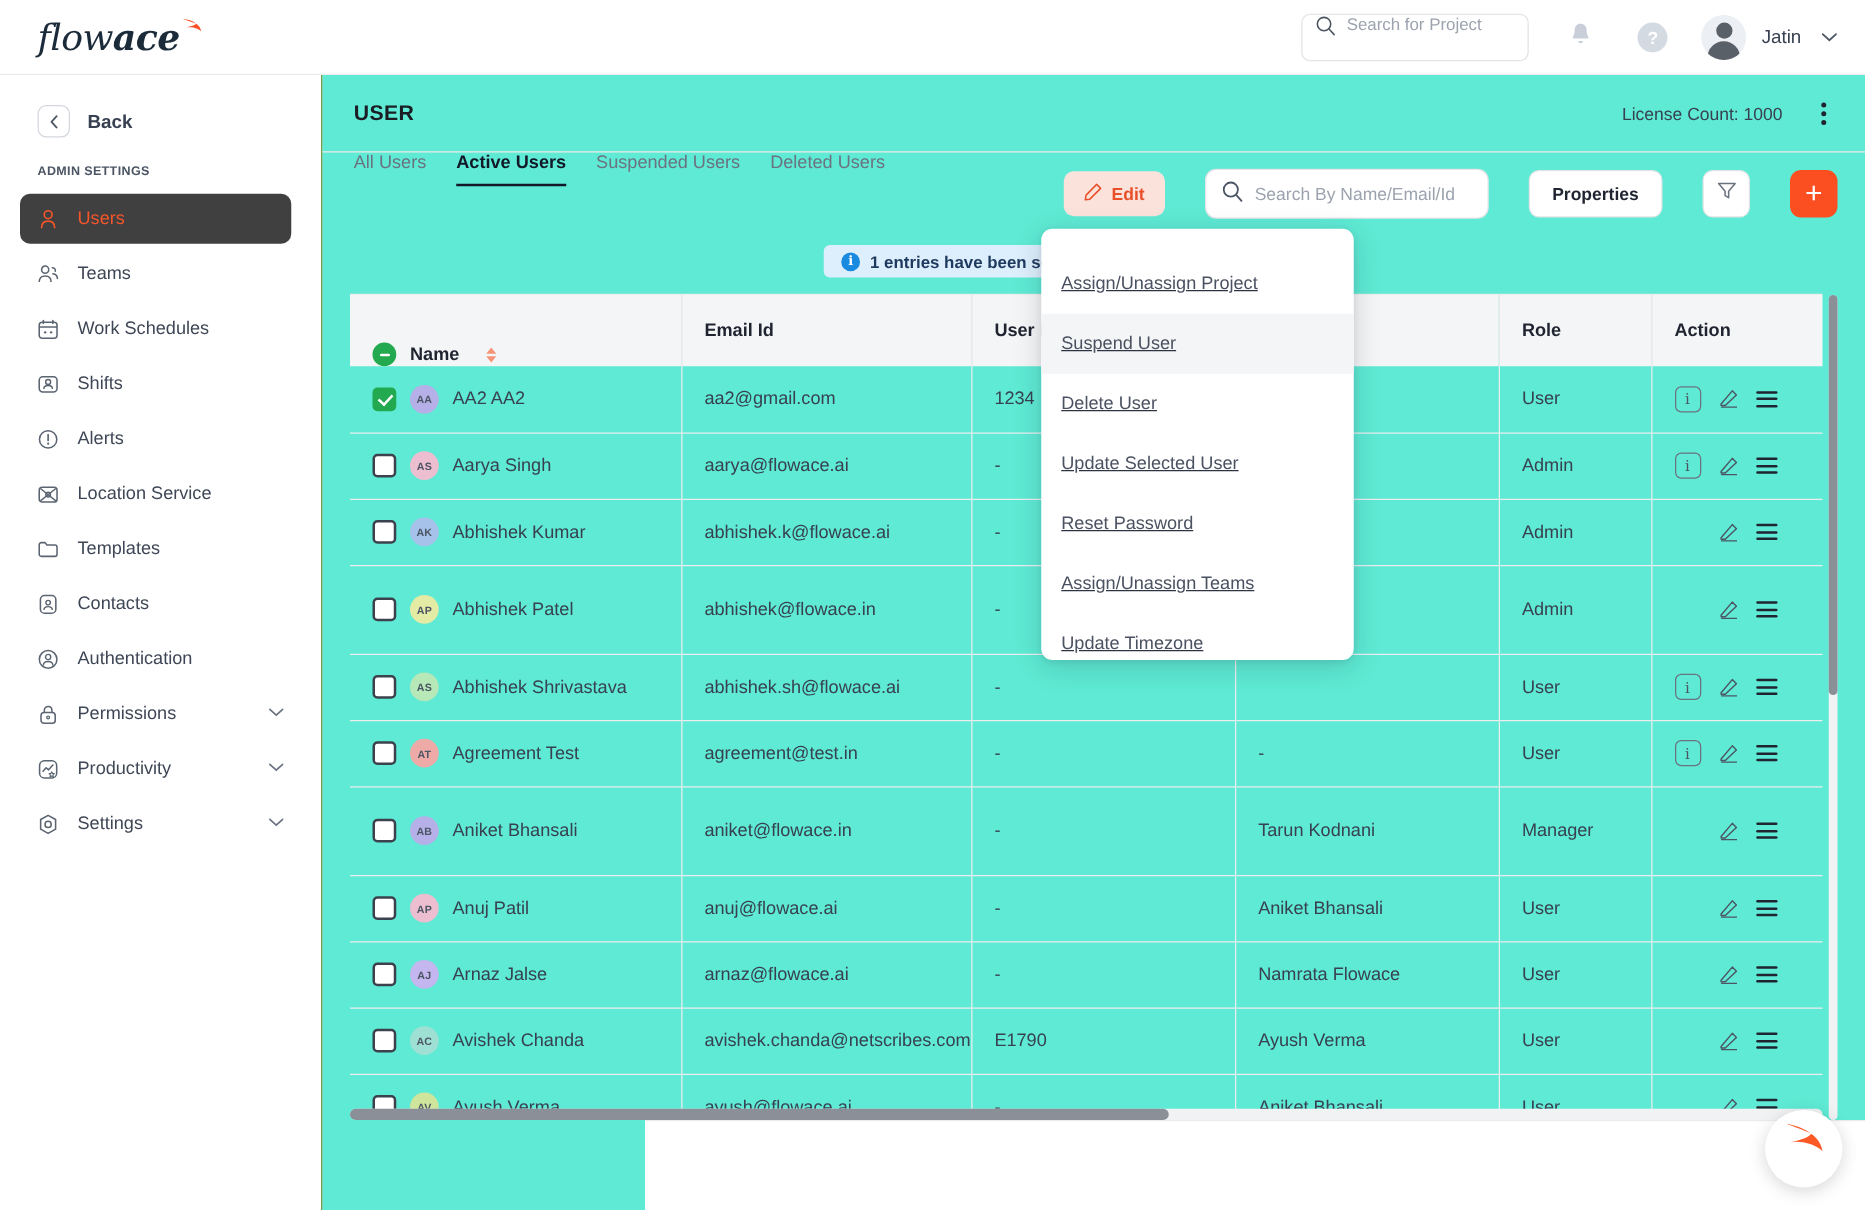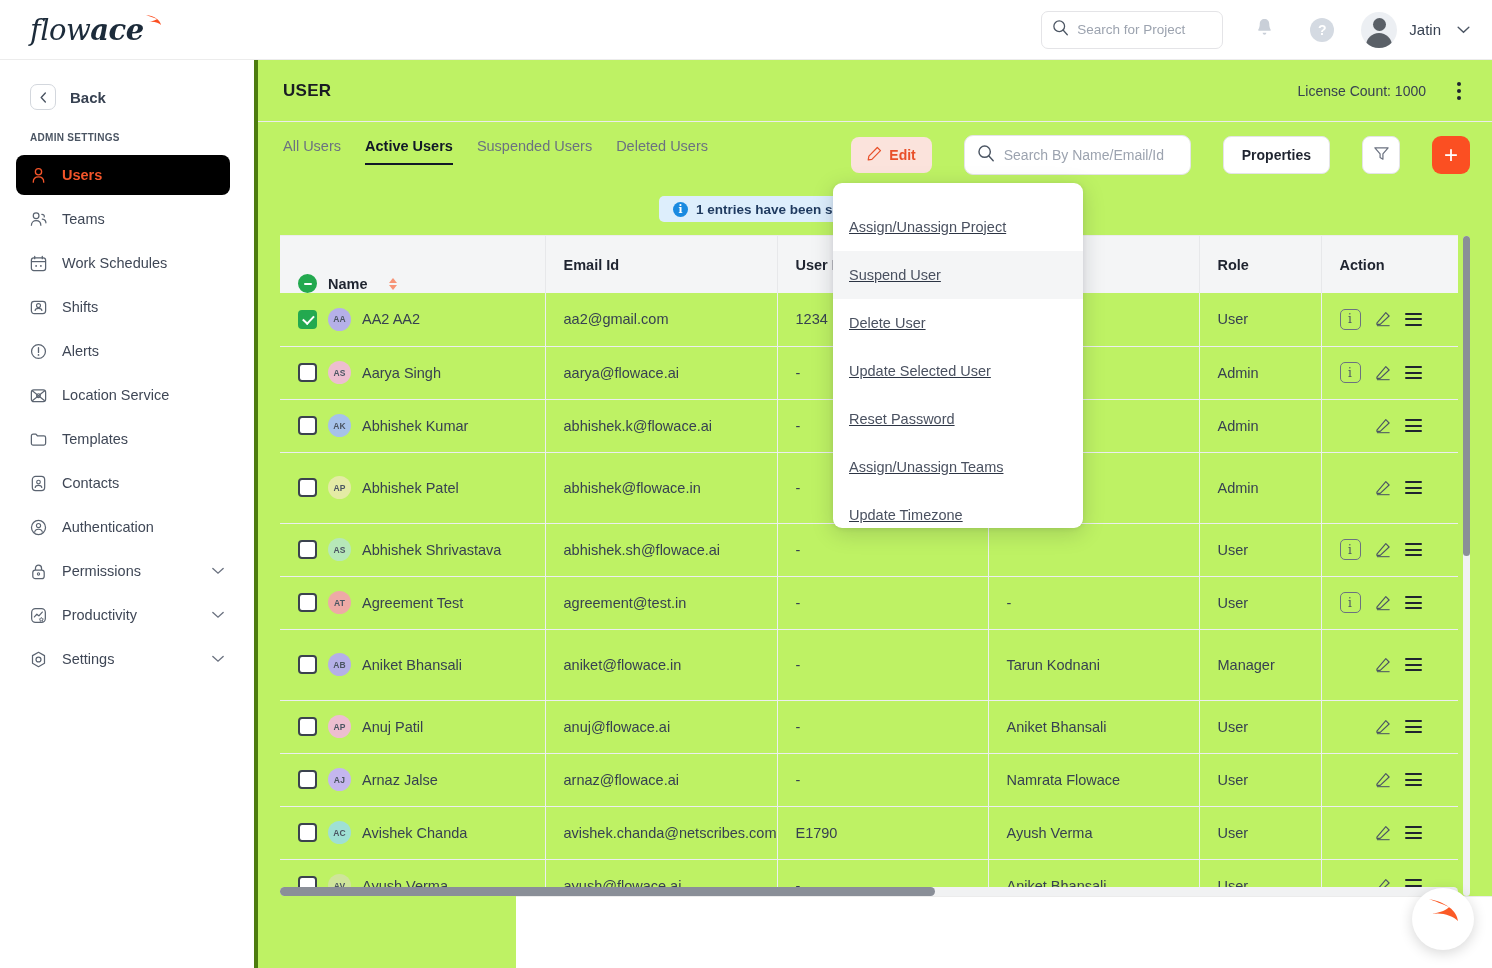--- a/index.html
+++ b/index.html
@@ -26,21 +26,21 @@
   .logo .lo-ace { font-weight: 700; }
   .logo .swoosh {
     display: inline-block; width: 17px; height: 20px; margin-left: 1px;
     position: relative; top: -6px;
   }
   .topbar-right {
     margin-left: auto; display: flex; align-items: center; gap: 0; padding-right: 22px;
   }
   .proj-search {
     width: 182px; height: 38px; border: 1px solid #e4e4e7; border-radius: 7px;
-    display: flex; align-items: center; padding: 0 10px; gap: 8px; background: #fff;
+    display: flex; align-items: flex-start; padding: 0 10px; gap: 8px; background: #fff;
   }
   .proj-search input {
     border: none; outline: none; font-size: 13.5px; color: #6b7280;
     font-family: "Liberation Sans", sans-serif; width: 130px; background: transparent;
   }
   .proj-search input::placeholder { color: #9ca3af; }
   .bell-btn, .help-btn {
     width: 34px; height: 34px; display: flex; align-items: center; justify-content: center;
     margin-left: 24px; cursor: pointer;
   }
@@ -60,60 +60,60 @@
   .avatar-top .body {
     position: absolute; width: 26px; height: 17px; border-radius: 13px 13px 0 0;
     background: #5a6067; left: 5px; top: 21px;
   }
   .user-name-top { font-size: 15px; color: #374151; margin-left: 12px; }
   .chev-top { margin-left: 16px; color: #6b7280; font-size: 13px; }
 
   
   .sidebar {
     position: absolute; top: 60px; left: 0; width: 258px; height: 908px;
-    background: #fff; border-right: 4px solid #4d7c0f;
+    background: #fff; border-right: 1px solid #4d7c0f;
   }
   .back-row {
     display: flex; align-items: center; gap: 14px; padding: 24px 0 0 30px; cursor: pointer;
   }
   .back-box {
     width: 26px; height: 26px; border: 1px solid #d3d7dd; border-radius: 7px;
     display: flex; align-items: center; justify-content: center; color: #4b5563; font-size: 12px;
   }
   .back-label { font-size: 15px; font-weight: 700; color: #374151; }
   .section-title {
     font-size: 10px; font-weight: 700; color: #4b5563;
     letter-spacing: 0.3px; padding: 22px 0 8px 30px;
   }
   .nav-item {
     display: flex; align-items: center; height: 40px; margin: 4px 24px 4px 16px;
     padding-left: 13px; border-radius: 8px; cursor: pointer; gap: 14px;
     font-size: 14.5px; color: #3f4756;
   }
-  .nav-item.active { background: #000000; color: #f4552a; font-weight: 700; }
+  .nav-item.active { background: #404040; color: #f4552a; font-weight: 400; }
   .nav-item .ic { width: 19px; height: 19px; flex: 0 0 19px; display: block; }
   .nav-item .chev { margin-left: auto; margin-right: 6px; font-size: 11px; color: #6b7280; }
   .nav-item .lbl { white-space: nowrap; }
 
   
-  .main { position: absolute; top: 60px; left: 258px; width: 1234px; height: 908px; background: #bef264; }
+  .main { position: absolute; top: 60px; left: 258px; width: 1234px; height: 908px; background: #5eead4; }
   .page-head {
     height: 62px; display: flex; align-items: center; padding: 0 22px 0 25px;
     border-bottom: 1px solid #ececec;
   }
   .page-title { font-size: 17px; font-weight: 700; letter-spacing: 0.3px; color: #1a1d23; }
   .lic-count { margin-left: auto; font-size: 14px; color: #374151; }
   .kebab {
     margin-left: 22px; width: 22px; height: 26px; display: flex; flex-direction: column;
     align-items: center; justify-content: center; gap: 3px; cursor: pointer;
   }
   .kebab i { width: 4px; height: 4px; border-radius: 50%; background: #1f2430; display: block; }
 
   .toolbar { height: 66px; display: flex; align-items: center; padding: 0 22px 0 25px; position: relative; }
-  .tabs { display: flex; align-items: center; gap: 24px; height: 100%; padding-bottom: 8px; }
+  .tabs { display: flex; align-items: flex-start; gap: 24px; height: 100%; padding-bottom: 8px; }
   .tab {
     font-size: 14.5px; color: #6b7280; cursor: pointer; padding-bottom: 9px;
     border-bottom: 2.5px solid transparent; white-space: nowrap;
   }
   .tab.active { color: #111827; font-weight: 700; border-bottom-color: #111827; }
   .tb-right { margin-left: auto; display: flex; align-items: center; gap: 32px; }
   .edit-btn {
     display: flex; align-items: center; gap: 7px; background: #fbe3dc; color: #e8502a;
     border: none; border-radius: 8px; height: 36px; padding: 0 16px; font-size: 14px;
     font-weight: 700; cursor: pointer; font-family: "Liberation Sans", sans-serif;

